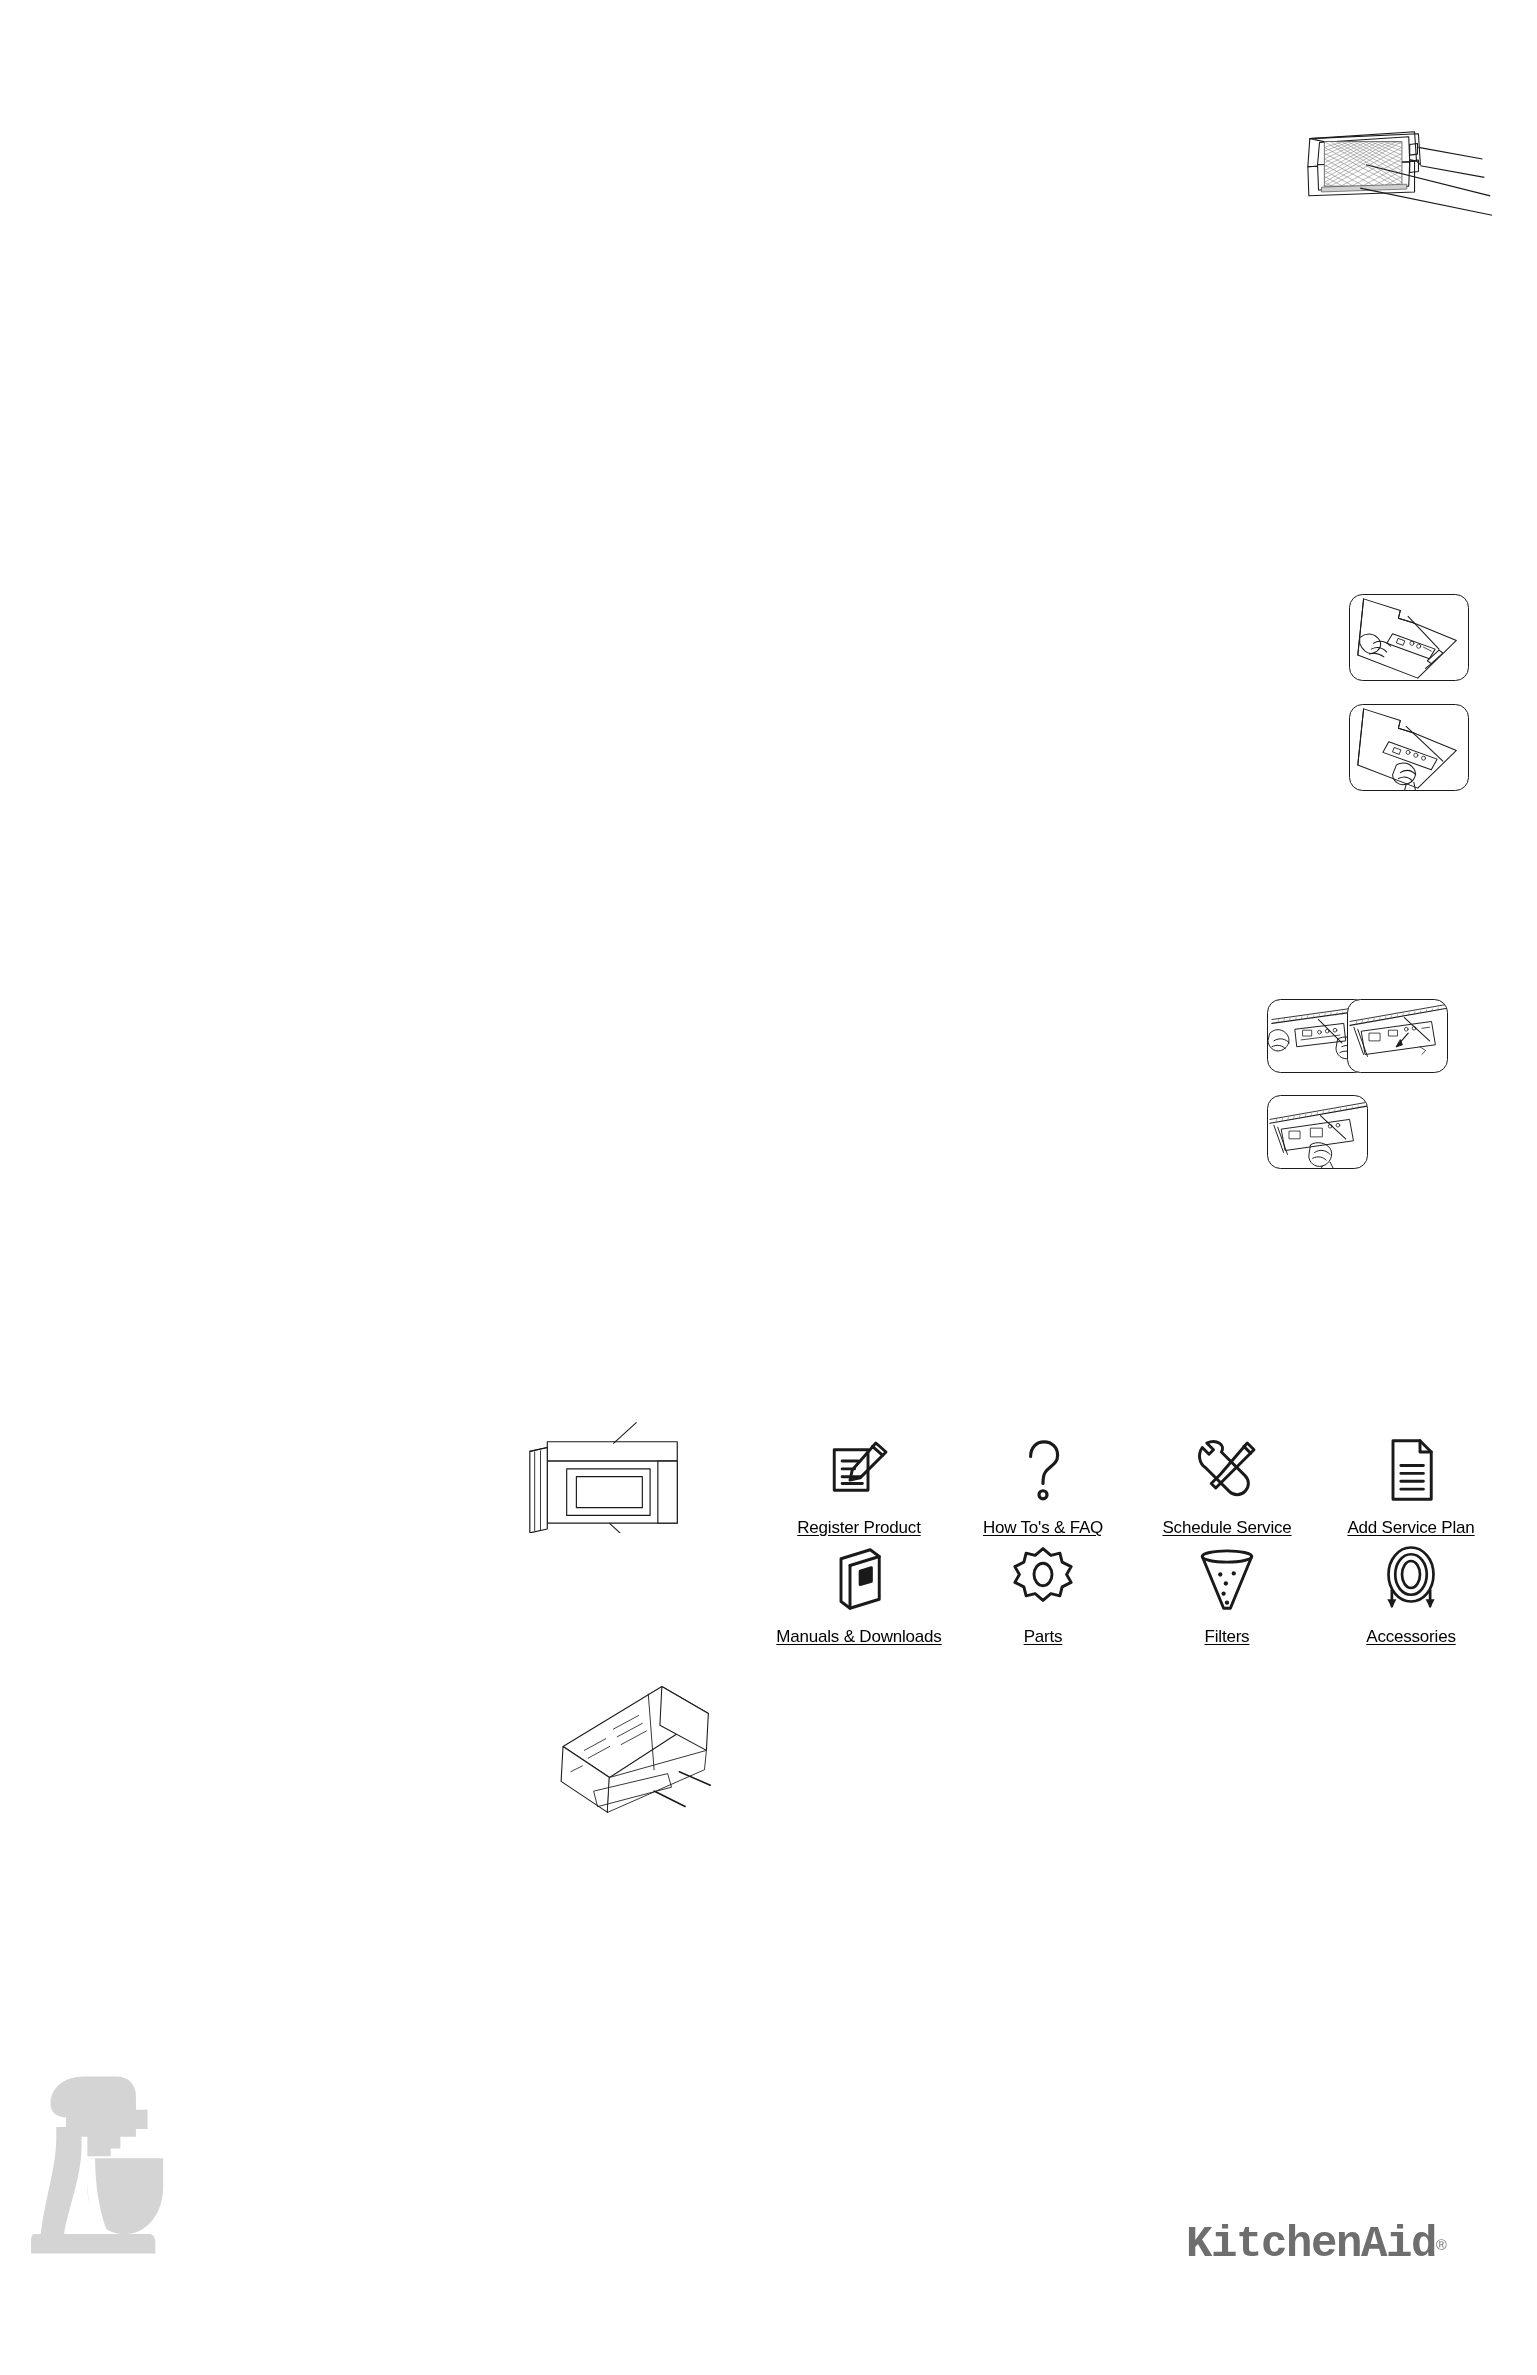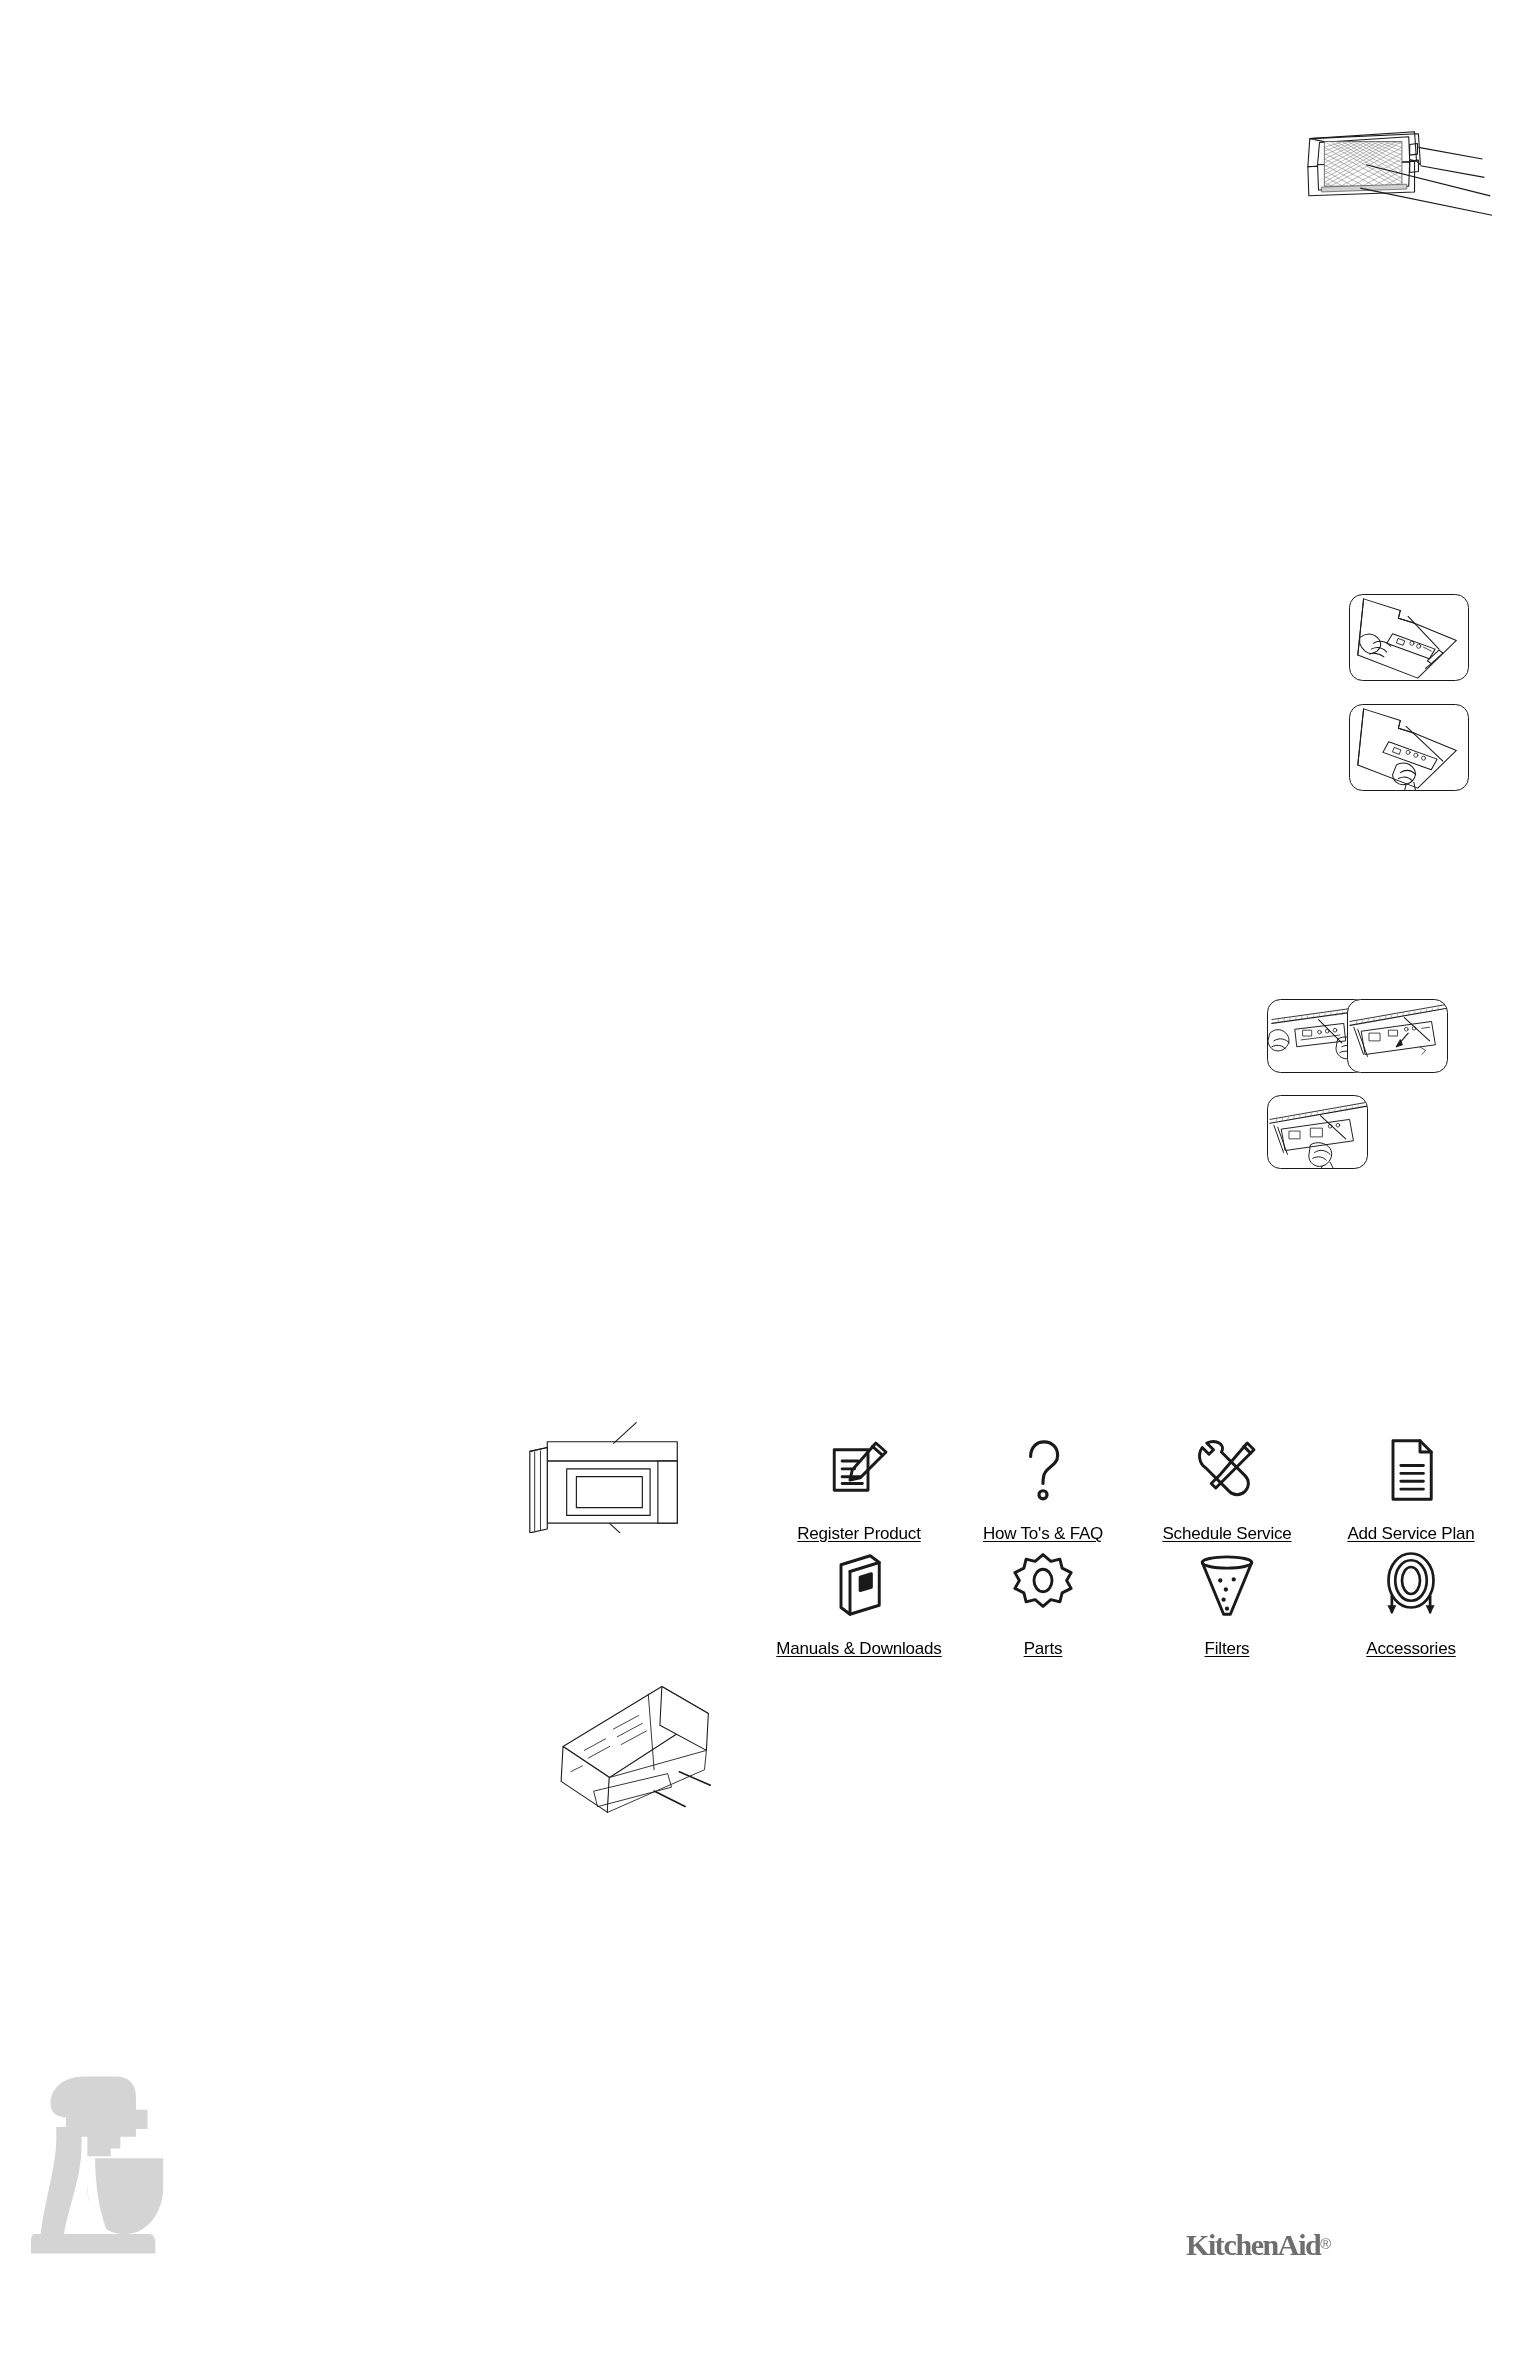--- a/index.html
+++ b/index.html
@@ -64,44 +64,44 @@
     display: flex;
     align-items: center;
     justify-content: center;
   }
   .support-icon svg {
     width: 100%;
     height: 100%;
     display: block;
   }
   .support-label {
-    margin-top: 18px;
+    margin-top: 12px;
     font-size: 17px;
     line-height: 1.15;
     letter-spacing: -0.2px;
     text-align: center;
     text-decoration: underline;
     text-underline-offset: 1.9px;
     white-space: nowrap;
     color: #000;
   }
 
   
   #brand-logo {
     position: absolute;
     left: 1186px;
     top: 2222px;
     width: 252px;
     height: 45px;
     color: #6e6e6e;
   }
   #brand-logo .wordmark {
-    font-family: Liberation Serif, serif;
+    font-family: Liberation Mono, monospace;
     font-weight: bold;
-    font-size: 30px;
+    font-size: 44px;
     letter-spacing: -1.4px;
     color: #6e6e6e;
     line-height: 45px;
     white-space: nowrap;
   }
   #brand-logo .regmark {
     font-size: 14.6px;
     vertical-align: super;
     letter-spacing: 0;
   }

